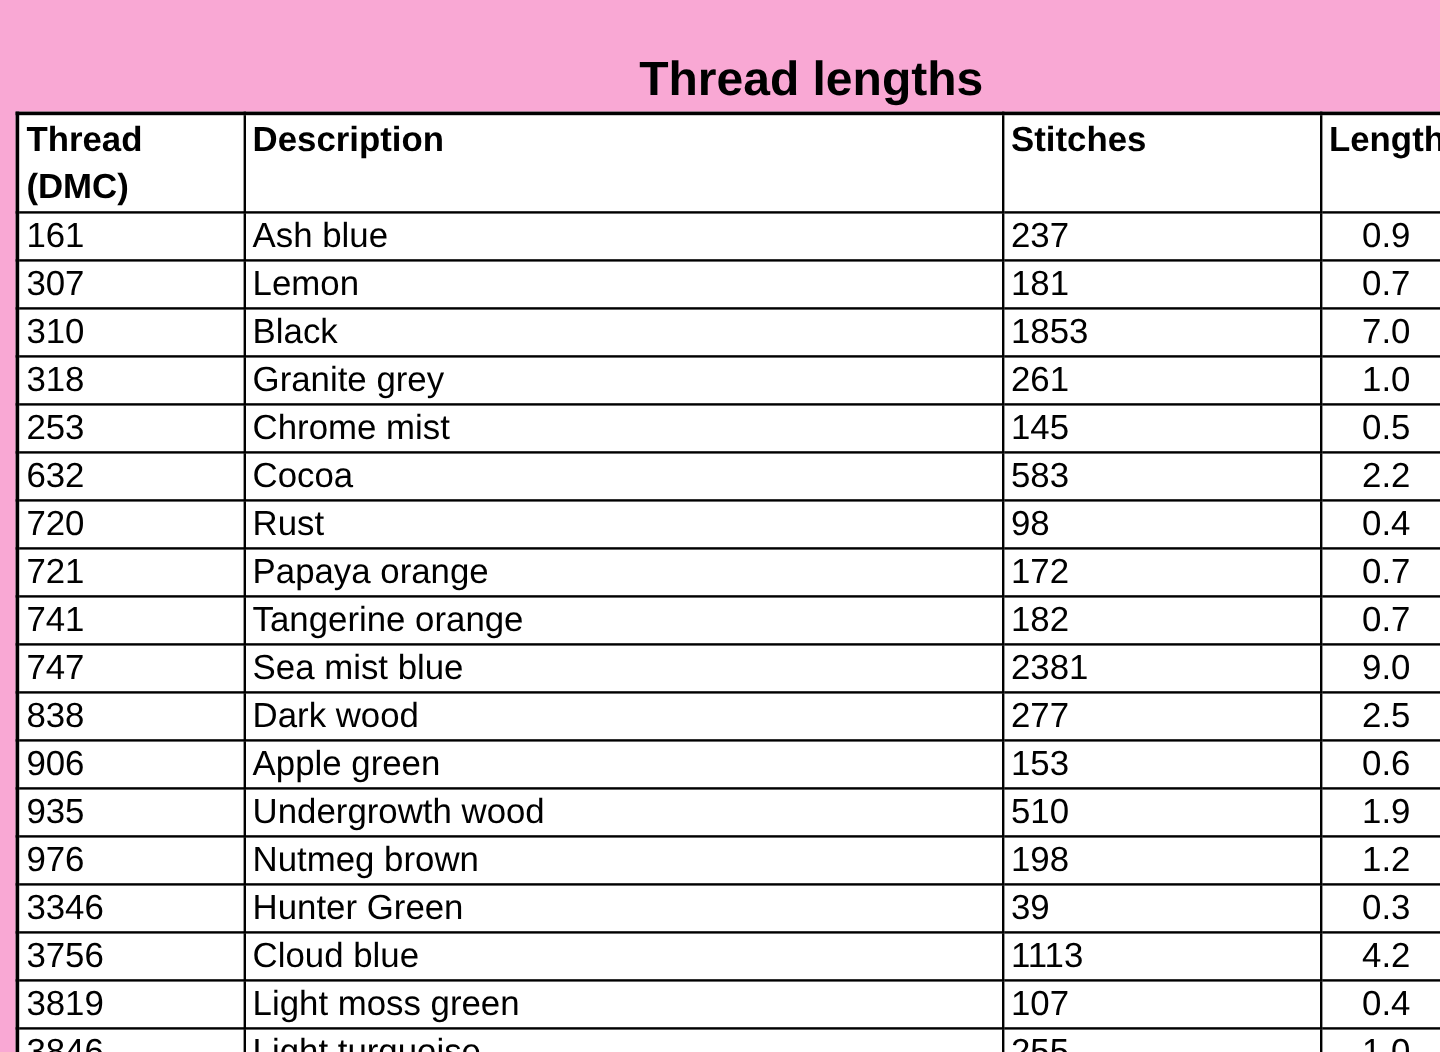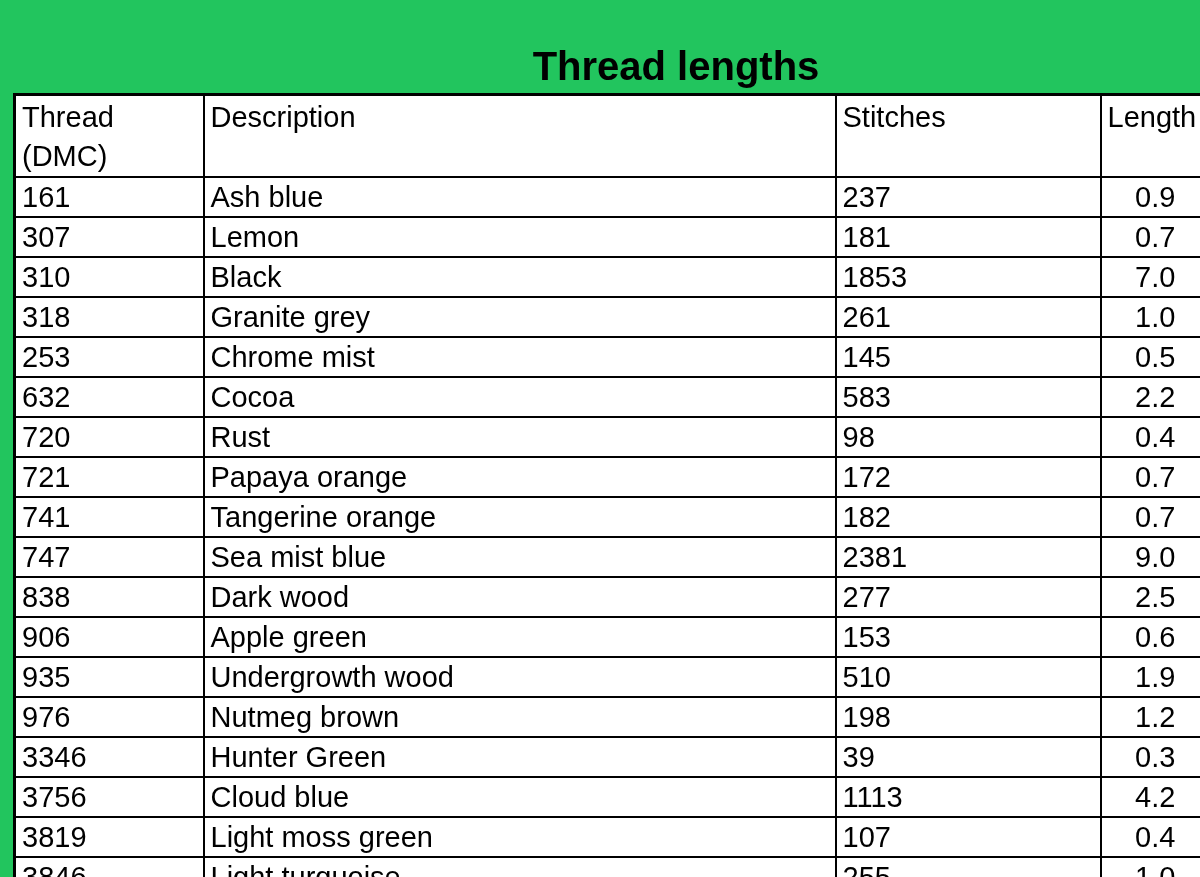--- a/index.html
+++ b/index.html
@@ -8,21 +8,21 @@
     height: 877px;
     overflow: hidden;
     background: #ffffff;
     font-family: "Liberation Sans", sans-serif;
     color: #000000;
   }
   .page {
     position: relative;
     width: 1200px;
     height: 877px;
-    background: #22c55e;
+    background: #f9a8d4;
     overflow: hidden;
   }
   .doc-title {
     position: absolute;
     top: 44px;
     left: 0;
     width: 1352px;           
     text-align: center;
     font-size: 40px;
     font-weight: bold;
@@ -44,21 +44,21 @@
   .thread-table col.c3 { width: 110px; }
   .thread-table th, .thread-table td {
     border: 2px solid #000000;
     font-size: 29px;
     overflow: visible;
   }
   .thread-table th {
     height: 80px;
     vertical-align: top;
     text-align: left;
-    font-weight: normal;
+    font-weight: bold;
     padding: 2px 0 0 6px;
     line-height: 1.35;
   }
   .thread-table th.c3 { white-space: nowrap; }
   .thread-table td {
     height: 40px;
     vertical-align: middle;
     text-align: left;
     padding: 0 0 0 6px;
     white-space: nowrap;

